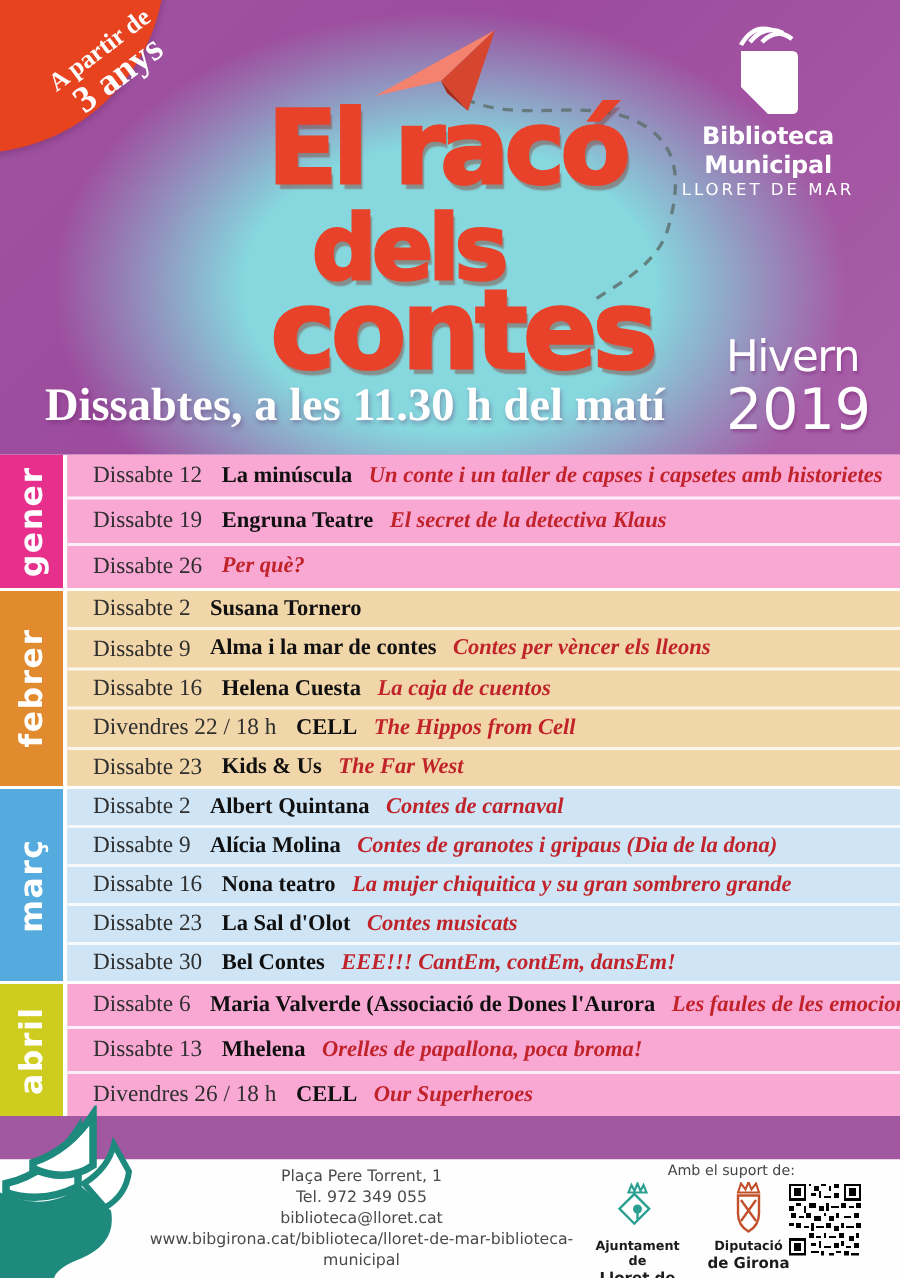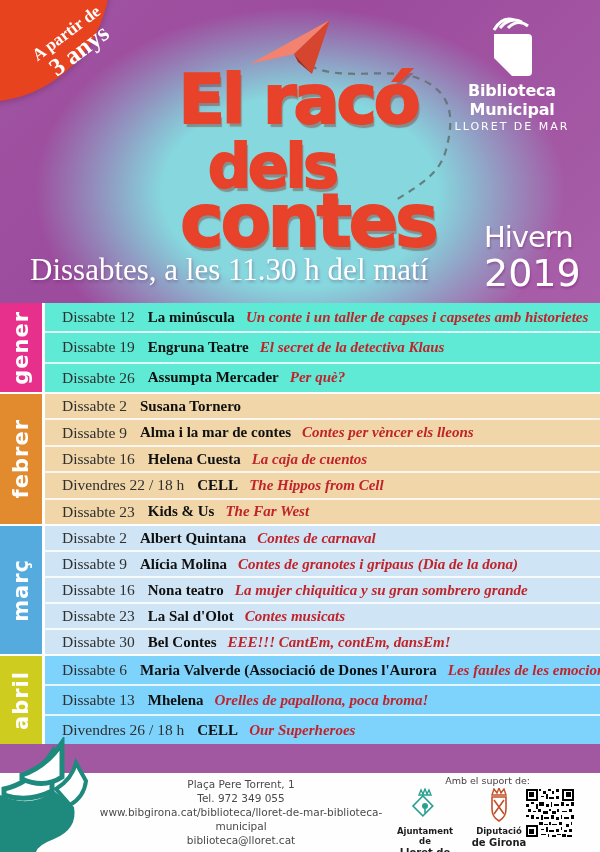--- a/index.html
+++ b/index.html
@@ -28,35 +28,35 @@
 
   .title-line{position:absolute;transform:translateX(-50%);color:#e8422a;font-weight:bold;
     letter-spacing:-3px;line-height:1;white-space:nowrap;
     -webkit-text-stroke:2px #e8422a;
     text-shadow:2px 4px 1px rgba(130,28,10,.38);}
   .t1{left:298px;top:66px;font-size:68px;}
   .t2{left:272px;top:136px;font-size:60px;}
   .t3{left:308px;top:184px;font-size:73px;}
 
   .subtitle{position:absolute;left:30px;top:252px;color:#fff;
-    font-family:"Liberation Serif",serif;font-weight:normal;font-size:31px;white-space:nowrap;
+    font-family:"Liberation Serif",serif;font-weight:bold;font-size:31px;white-space:nowrap;
     text-shadow:1px 2px 3px rgba(90,25,90,.35);}
   .season{position:absolute;right:4px;top:222px;width:112px;text-align:left;color:#fff;font-weight:normal;line-height:1.08;
     text-shadow:1px 2px 2px rgba(120,30,110,.4);}
   .season .s1{font-size:29px;letter-spacing:-1px;}
   .season .s2{font-size:38px;letter-spacing:0;}
 
   
   .schedule{width:600px;}
   .month{display:flex;box-sizing:border-box;}
   .month + .month{border-top:2px solid #fff;}
-  .m0{height:89px;}  .m0 .month-bar{background:#e7308c;} .m0 .rows{background:#5eead4;}
+  .m0{height:89px;}  .m0 .month-bar{background:#e7308c;} .m0 .rows{background:#f9a8d4;}
   .m1{height:132px;} .m1 .month-bar{background:#e18a2e;} .m1 .rows{background:#f0d6a8;}
   .m2{height:130px;} .m2 .month-bar{background:#55abdd;} .m2 .rows{background:#cfe4f4;}
-  .m3{height:90px;}  .m3 .month-bar{background:#cfcc20;} .m3 .rows{background:#7dd3fc;}
+  .m3{height:90px;}  .m3 .month-bar{background:#cfcc20;} .m3 .rows{background:#f9a8d4;}
   .month-bar{flex:0 0 42px;border-right:3px solid #fff;display:flex;align-items:center;justify-content:center;}
   .month-label{writing-mode:vertical-rl;transform:rotate(180deg);color:#fff;font-weight:bold;font-size:21px;letter-spacing:1px;}
   .rows{flex:1;min-width:0;display:flex;flex-direction:column;}
   .event-row{flex:1;display:flex;align-items:center;padding-left:17px;white-space:nowrap;overflow:hidden;
     font-family:"Liberation Serif",serif;}
   .event-row:not(:last-child){border-bottom:2px solid rgba(255,255,255,.8);}
   .event-date{font-size:15.5px;color:#2f2f2f;min-width:60px;margin-right:13px;flex-shrink:0;}
   .event-performer{font-size:15px;font-weight:bold;color:#101010;margin-right:11px;}
   .event-title{font-size:15px;font-weight:bold;font-style:italic;color:#c1232b;}
 
@@ -133,21 +133,20 @@
           <span class="event-performer">La minúscula</span>
           <span class="event-title">Un conte i un taller de capses i capsetes amb historietes</span>
         </div>
         <div class="event-row">
           <span class="event-date">Dissabte 19</span>
           <span class="event-performer">Engruna Teatre</span>
           <span class="event-title">El secret de la detectiva Klaus</span>
         </div>
         <div class="event-row">
           <span class="event-date">Dissabte 26</span>
-          <span class="event-performer">Assumpta Mercader</span>
           <span class="event-title">Per què?</span>
         </div>
       </div>
     </section>
 
     <section class="month m1">
       <div class="month-bar">
         <span class="month-label">febrer</span>
       </div>
       <div class="rows">
@@ -242,22 +241,22 @@
     <svg class="footer-book" viewBox="0 0 96 115">
       <path d="M0 115 L0 58 Q30 72 54 54 L74 70 Q78 92 54 102 Q38 108 36 115 Z" fill="#1d8a7d"></path>
       <path d="M4 52 Q32 46 52 16 L52 54 Q28 66 4 58 Z" fill="#fff" stroke="#1d8a7d" stroke-width="5"></path>
       <path d="M22 38 Q46 30 62 6 L62 40 Q44 52 22 42 Z" fill="#fff" stroke="#1d8a7d" stroke-width="5"></path>
       <path d="M56 52 Q72 42 76 26 L86 44 Q84 60 70 68 Z" fill="#fff" stroke="#1d8a7d" stroke-width="4"></path>
     </svg>
 
     <div class="footer-center">
       <div>Plaça Pere Torrent, 1</div>
       <div>Tel. 972 349 055</div>
+      <div>biblioteca@lloret.cat</div>
       <div>www.bibgirona.cat/biblioteca/lloret-de-mar-biblioteca-municipal</div>
-      <div>biblioteca@lloret.cat</div>
       <div class="blog-line">Visiteu el Blog de la Sala Infantil: http://infantilbiblloret.wordpress.com/</div>
     </div>
 
     <div class="support-label">Amb el suport de:</div>
 
     <div class="sponsors">
       <div class="sponsor">
         <svg width="30" height="38" viewBox="0 0 30 38">
           <path d="M9 7 L11 2 L13 6 L15 1 L17 6 L19 2 L21 7 Z" fill="none" stroke="#2aa092" stroke-width="1.4"></path>
           <rect x="5" y="13" width="14" height="14" transform="rotate(45 15 20)" fill="#fff" stroke="#2aa092" stroke-width="1.6"></rect>

